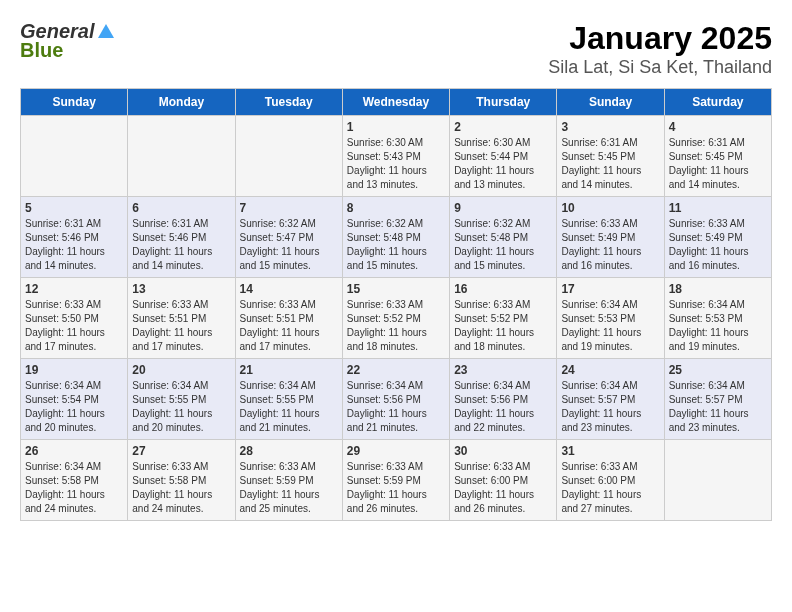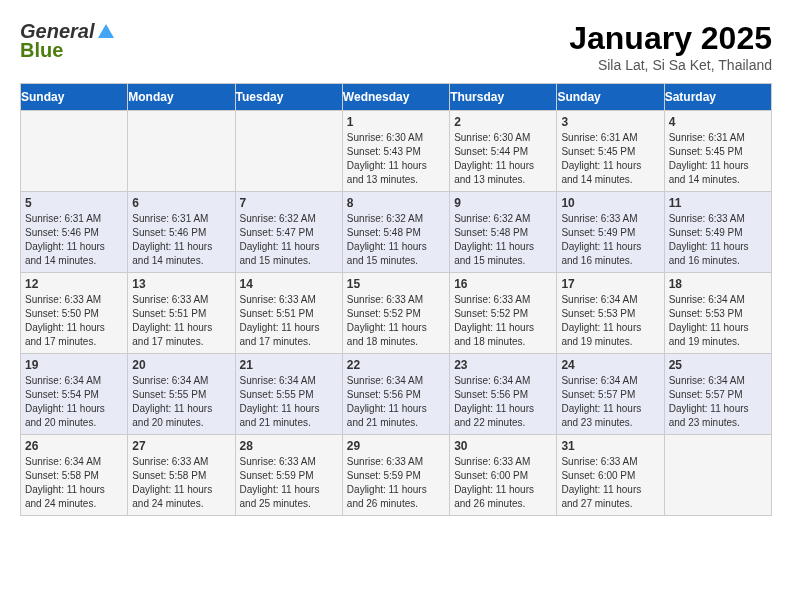--- a/index.html
+++ b/index.html
@@ -24,35 +24,35 @@
     .title-area {
       text-align: right;
     }
     .cal-title {
       font-size: 32px;
       font-weight: bold;
       color: #000000;
       margin-left: 28px;
     }
     .cal-subtitle {
-      font-size: 14px;
+      font-size: 18px;
       color: #555;
     }
     table {
       width: 100%;
       border-collapse: collapse;
       font-size: 11px;
     }
     thead tr {
       background-color: #1565c0;
       color: #fff;
     }
     thead th {
       padding: 6px 0;
-      text-align: left;
+      text-align: center;
       font-size: 12px;
       border: 1px solid #ccc;
     }
     tbody tr {
       border: 1px solid #ccc;
     }
     tbody td {
       vertical-align: top;
       padding: 4px;
       border: 1px solid #ccc;

